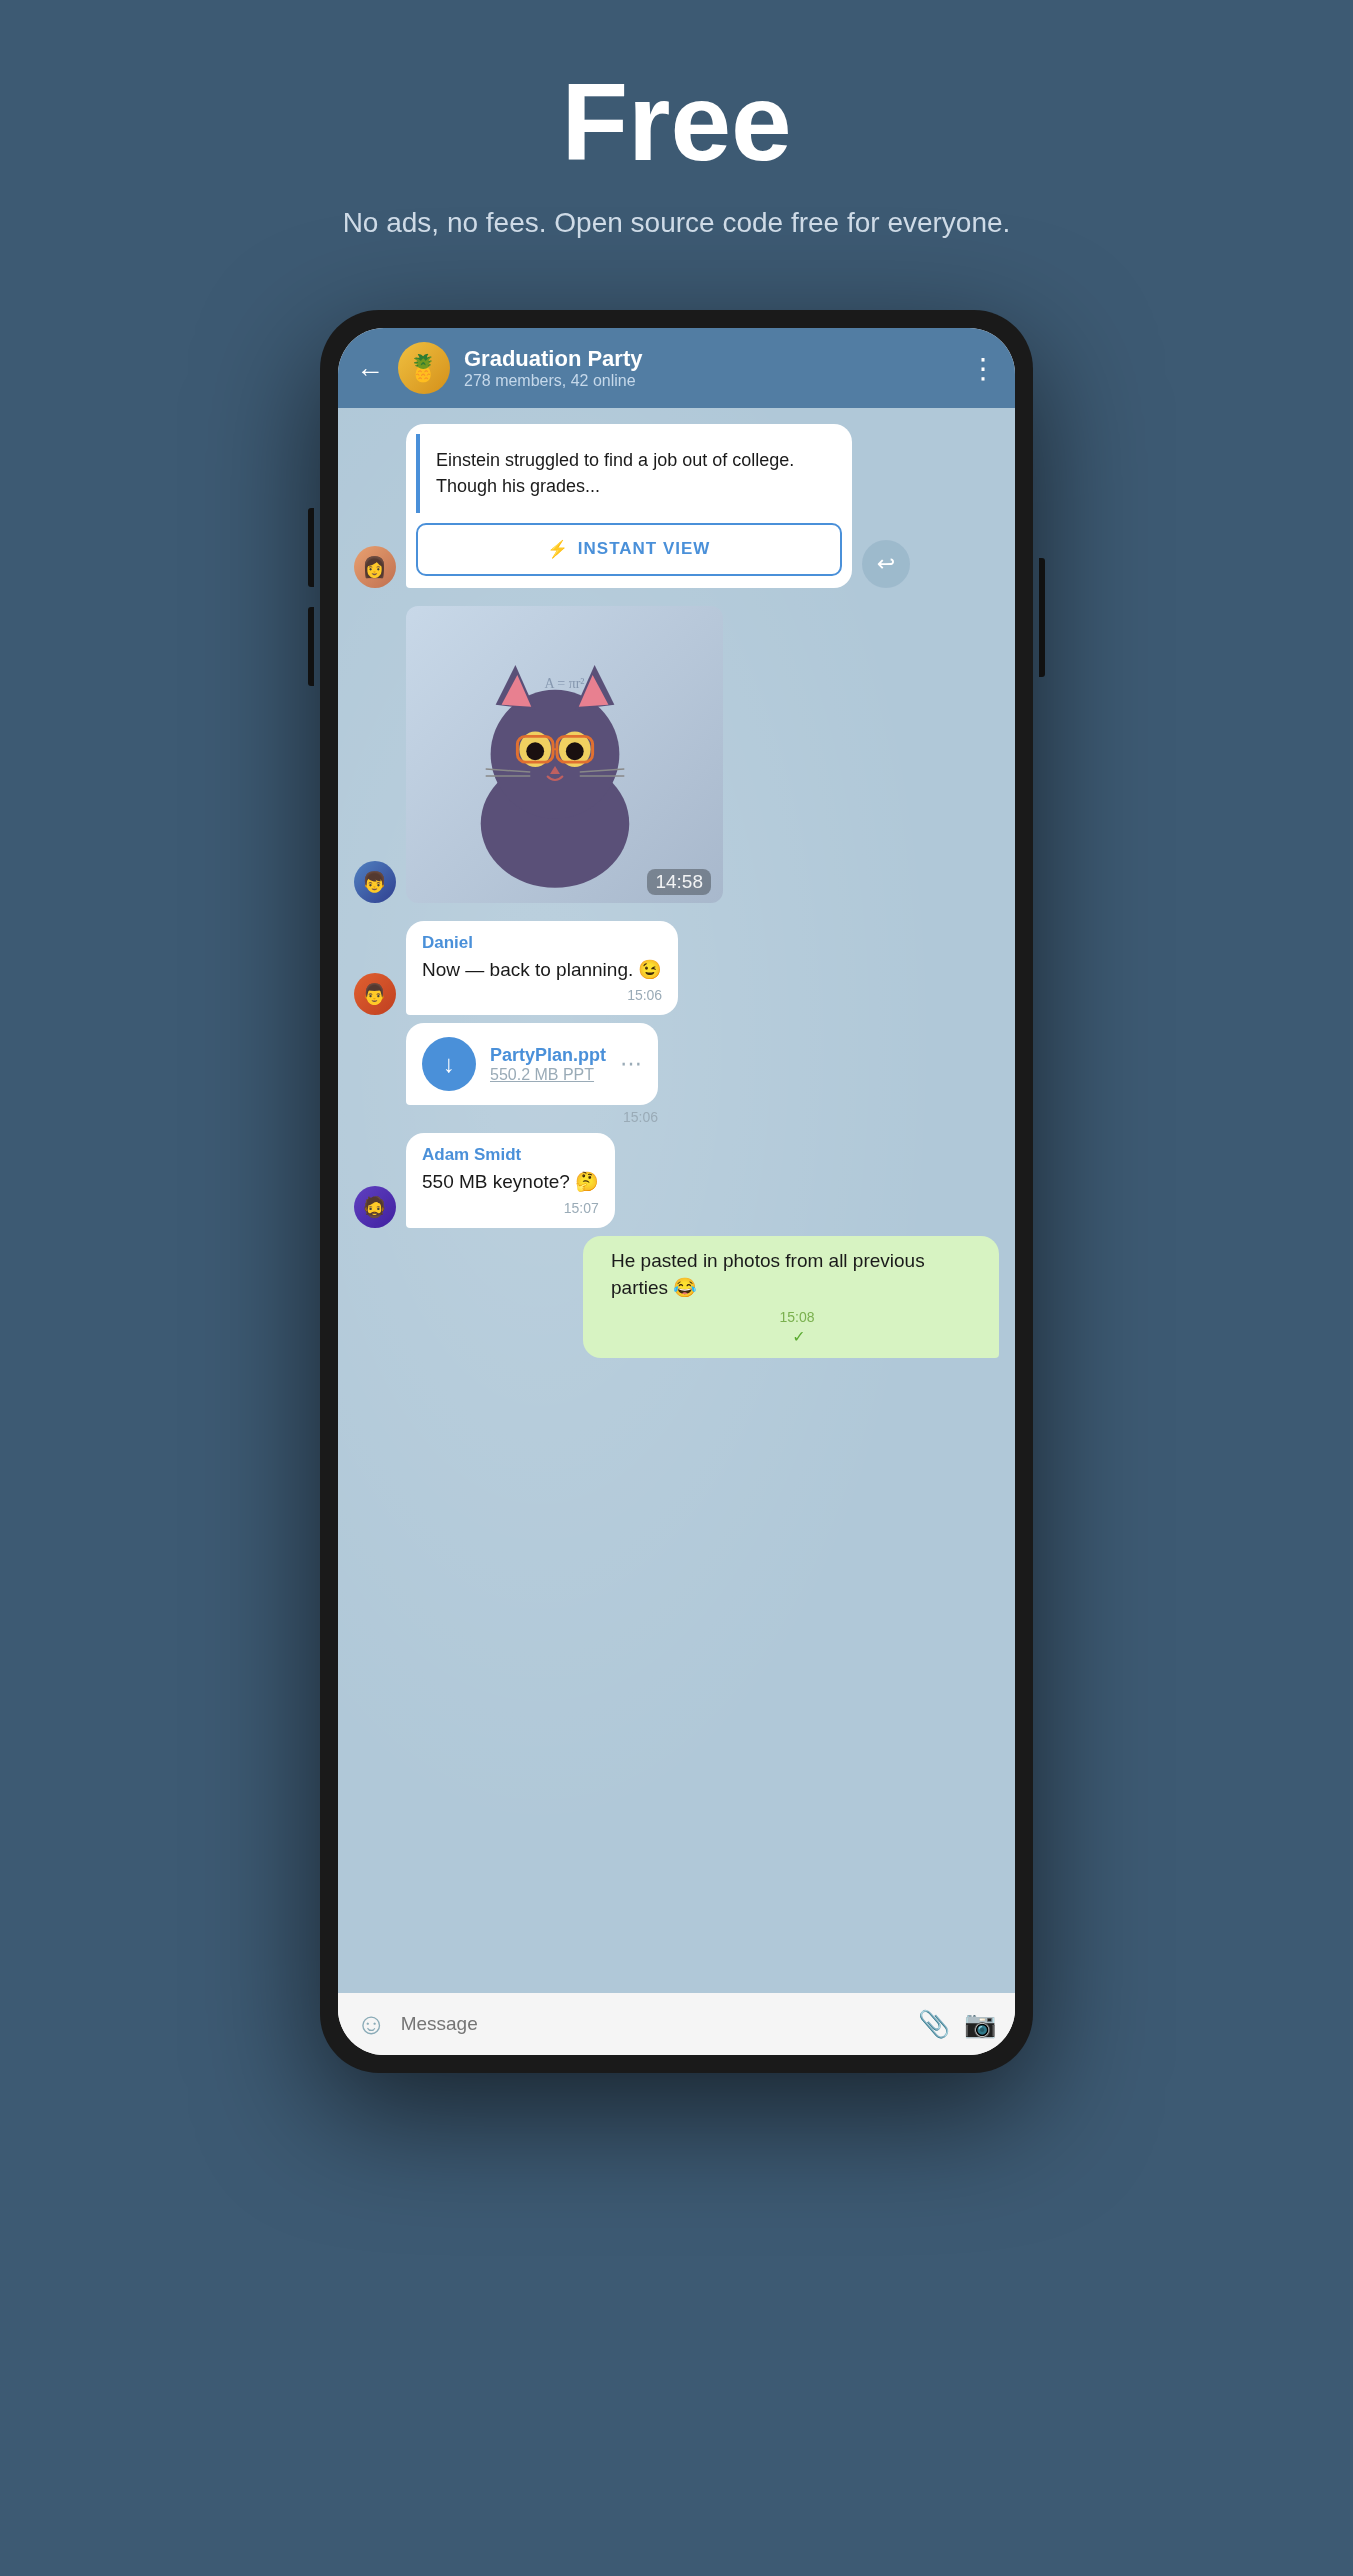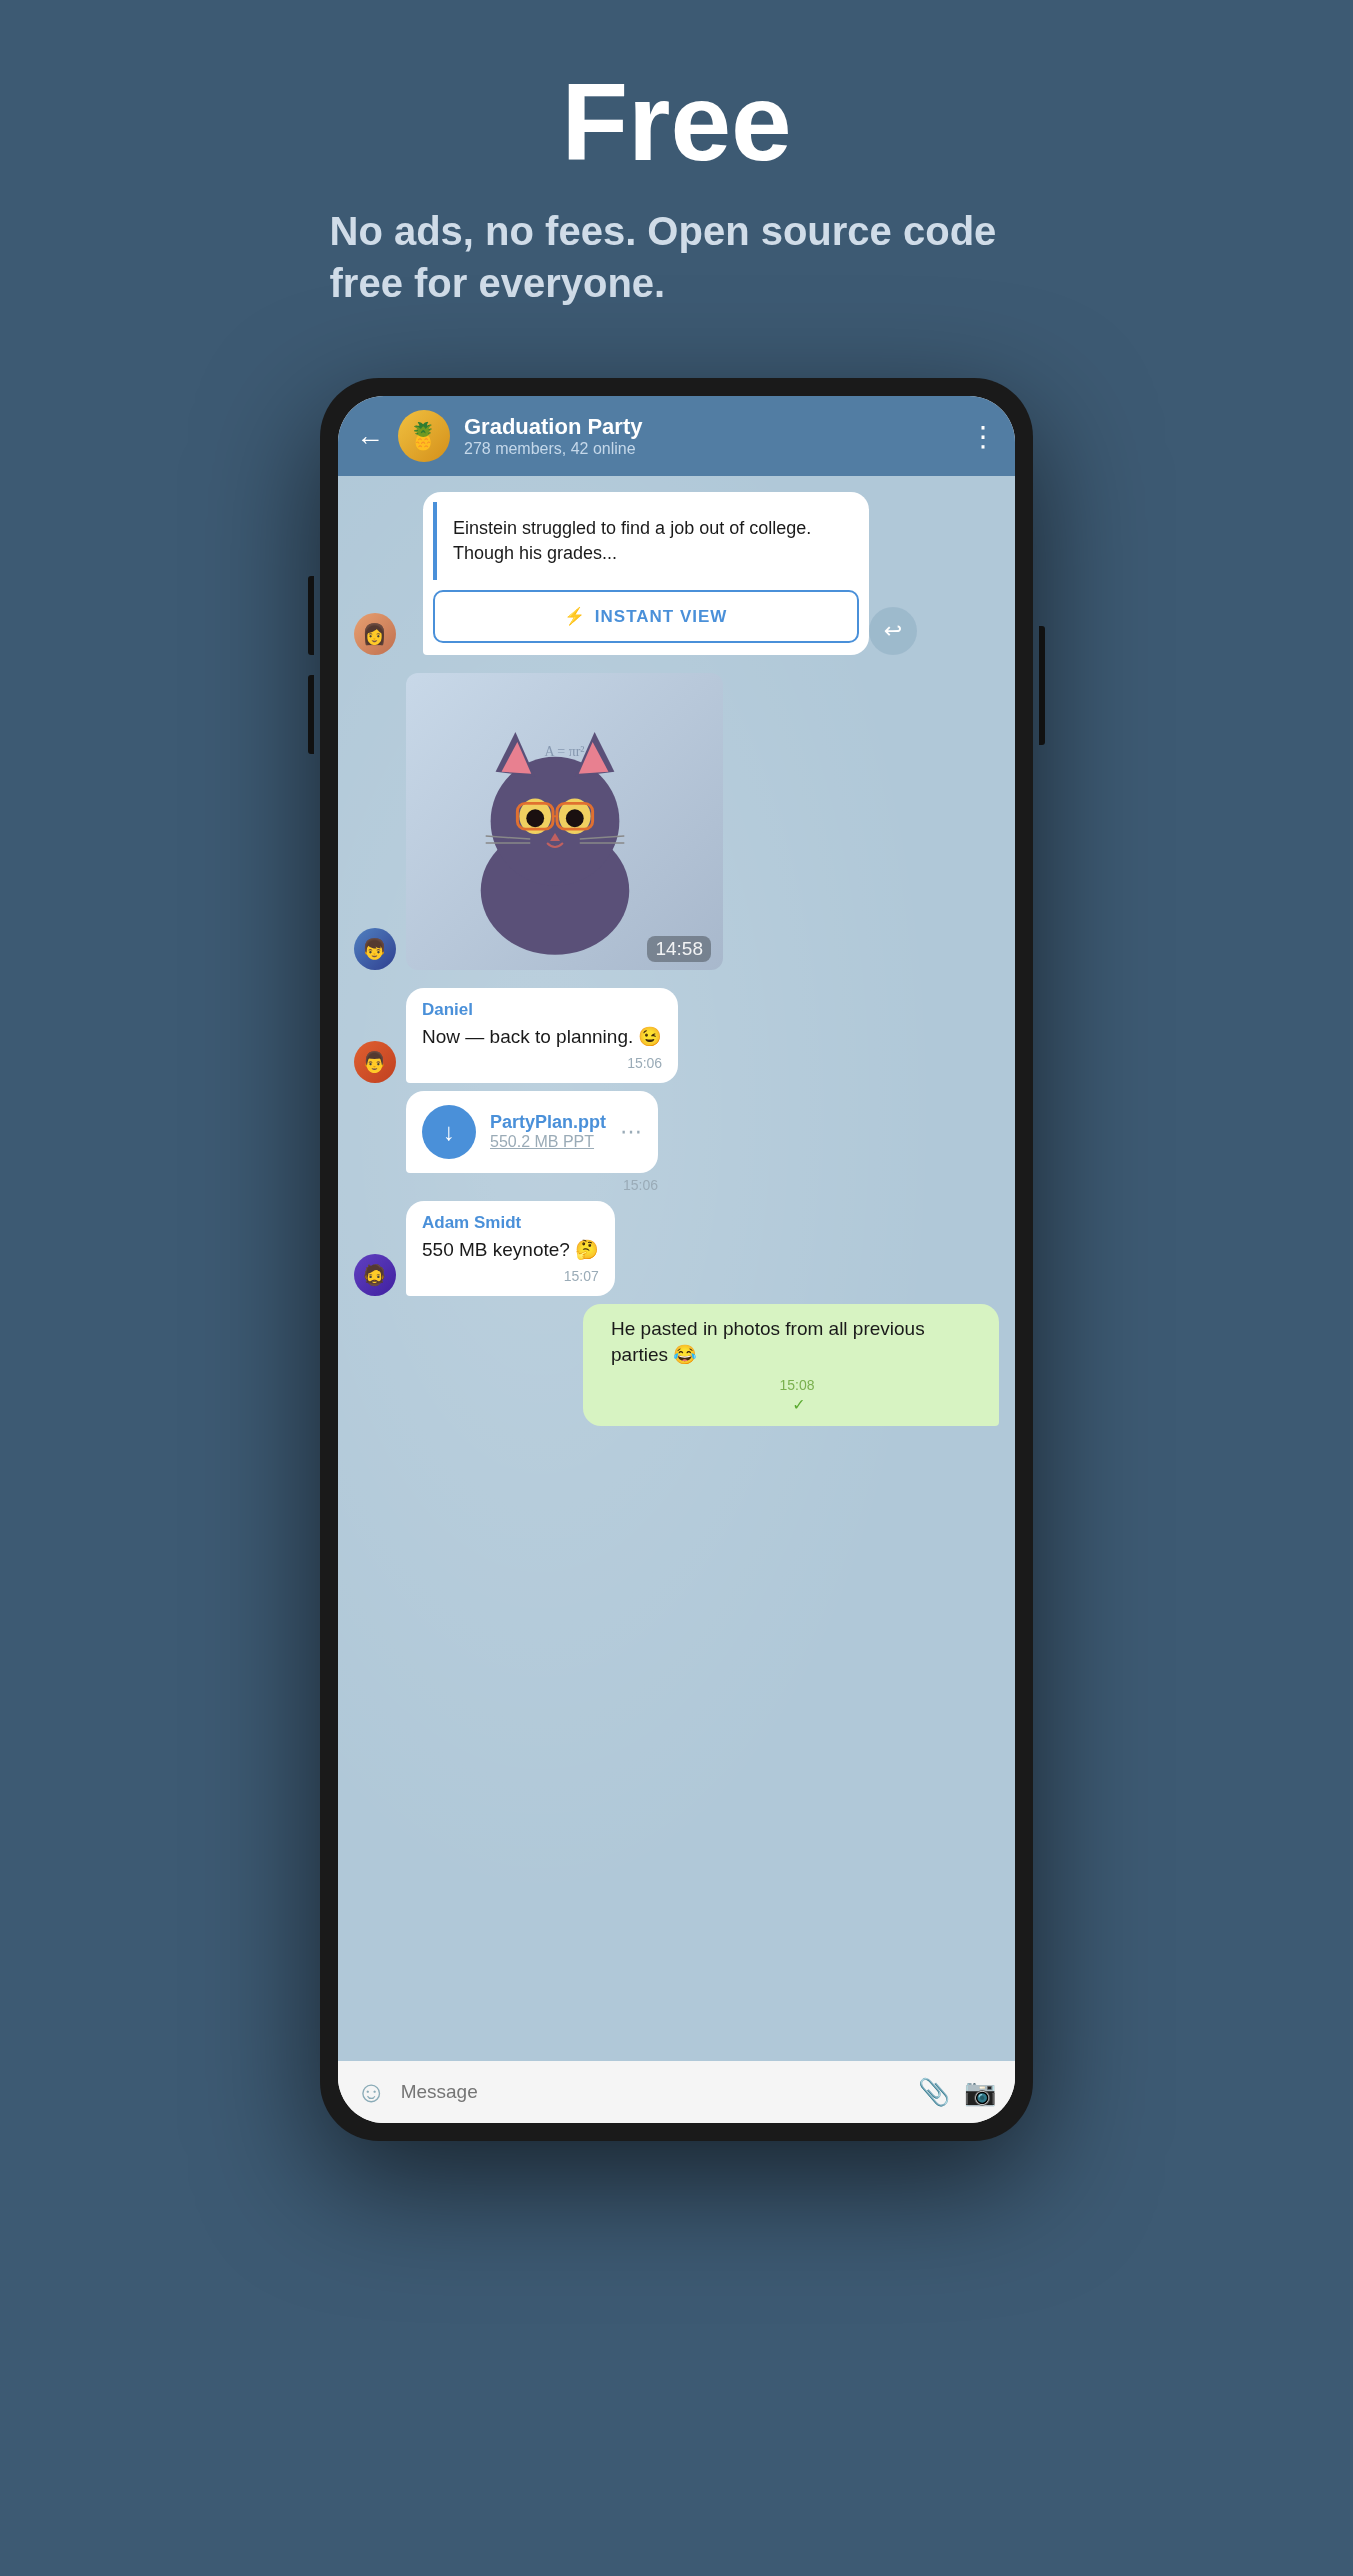--- a/index.html
+++ b/index.html
@@ -17,22 +17,23 @@
     
     .hero-title {
       color: #ffffff;
       font-size: 109px;
       font-weight: 800;
       text-align: center;
       margin-bottom: 20px;
     }
     .hero-subtitle {
       color: #d0dce8;
-      font-size: 40px;
-      font-weight: 700;
+      font-size: 28px;
+      font-weight: 400;
+      text-align: center;
       line-height: 1.3;
       max-width: 694px;
       margin-bottom: 69px;
     }
 
     
     .phone-frame {
       width: 713px;
       background: #1a1a1a;
       border-radius: 59px;
@@ -413,21 +414,21 @@
       </div>
       <span class="chat-more-btn">⋮</span>
     </div>
 
     <div class="chat-body">
 
       <div class="msg-row">
         <div class="msg-avatar av-girl">
           <span>👩</span>
         </div>
-        <div style="display:flex; align-items:flex-end; gap:0;margin-left:17px;">
+        <div style="display:flex; align-items:flex-end; gap:10px;">
           <div class="article-bubble">
             <div class="article-text">Einstein struggled to find a job out of college. Though his grades...</div>
             <div class="instant-view-btn">
               <span>⚡</span>
               <span>INSTANT VIEW</span>
             </div>
           </div>
           <div class="share-btn">
             <span>↩</span>
           </div>

